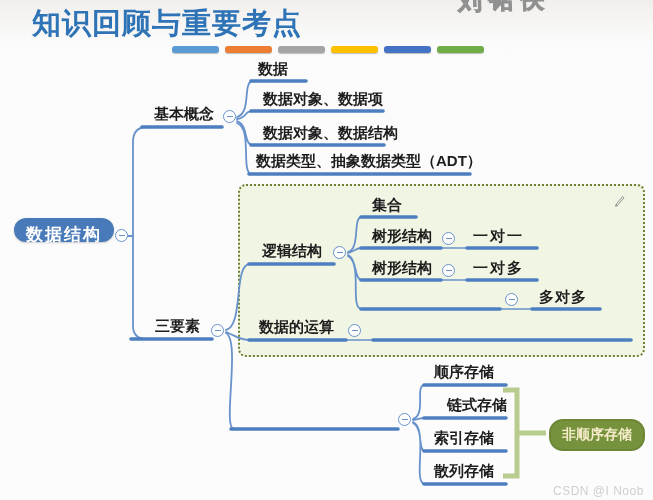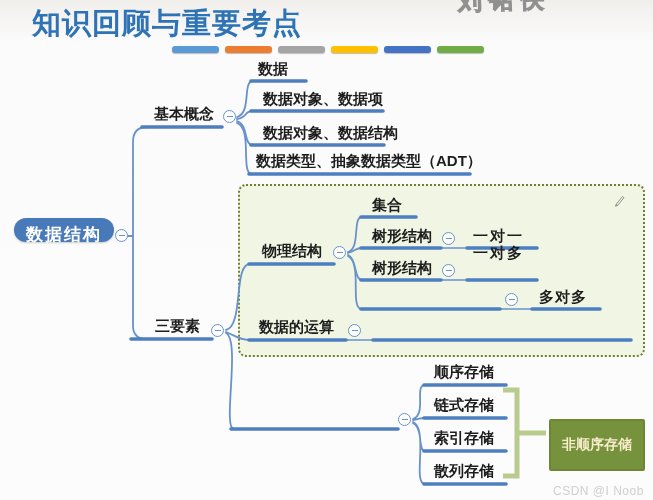--- a/index.html
+++ b/index.html
@@ -30,22 +30,22 @@
     color:#1d1d1d; line-height:1.1;
   }
   .lbl.small { font-size:14px; }
   .root-node {
     position:absolute; left:14px; top:218px; width:100px; height:24px;
     background:#4879b8; border-radius:16px; color:#fff; font-weight:bold;
     font-size:17px; letter-spacing:2px; text-align:center; line-height:34px;
     box-shadow:0 1px 2px rgba(0,0,0,.2);
   }
   .group-node {
-    position:absolute; left:549px; top:419px; padding:15px 11px;
-    background:#77923d; border:2px solid #6d8636; border-radius:2px;
+    position:absolute; left:549px; top:419px; padding:5px 11px;
+    background:#77923d; border:2px solid #6d8636; border-radius:14px;
     color:#f6ecca; font-weight:bold; font-size:14px; white-space:nowrap;
   }
   .minus {
     position:absolute; width:13px; height:13px; border:1.4px solid #6892cb;
     border-radius:50%; background:#fff; display:flex; align-items:center;
     justify-content:center; cursor:pointer;
   }
   .minus i { display:block; width:6px; height:1.6px; background:#6892cb; }
   .pencil { position:absolute; left:613px; top:193px; width:14px; height:14px; }
   .csdn {
@@ -114,32 +114,32 @@
   <div class="root-node">数据结构</div>
 
   <div class="lbl" style="left:154px;top:106px">基本概念</div>
   <div class="lbl" style="left:258px;top:61px">数据</div>
   <div class="lbl" style="left:263px;top:91px">数据对象、数据项</div>
   <div class="lbl" style="left:256px;top:153px">数据类型、抽象数据类型（ADT）</div>
   <div class="lbl" style="left:263px;top:125px">数据对象、数据结构</div>
 
   <div class="lbl" style="left:155px;top:318px">三要素</div>
 
-  <div class="lbl" style="left:262px;top:243px">物理结构</div>
+  <div class="lbl" style="left:262px;top:243px">逻辑结构</div>
   <div class="lbl" style="left:372px;top:197px">集合</div>
   <div class="lbl" style="left:372px;top:228px">树形结构</div>
   <div class="lbl" style="left:473px;top:228px;letter-spacing:2px">一对一</div>
   <div class="lbl" style="left:372px;top:260px">树形结构</div>
-  <div class="lbl" style="left:473px;top:245px;letter-spacing:2px">一对多</div>
+  <div class="lbl" style="left:473px;top:260px;letter-spacing:2px">一对多</div>
   <div class="lbl" style="left:539px;top:289px;letter-spacing:1px">多对多</div>
 
   <div class="lbl" style="left:259px;top:319px">数据的运算</div>
 
   <div class="lbl" style="left:434px;top:364px">顺序存储</div>
-  <div class="lbl" style="left:434px;top:397px">链式存储</div>
+  <div class="lbl" style="left:447px;top:397px">链式存储</div>
   <div class="lbl" style="left:434px;top:430px">索引存储</div>
   <div class="lbl" style="left:434px;top:463px">散列存储</div>
 
   <div class="group-node">非顺序存储</div>
 
   <div class="minus" style="left:115px;top:229px">
       <i></i>
     </div>
   <div class="minus" style="left:223px;top:110px">
       <i></i>

